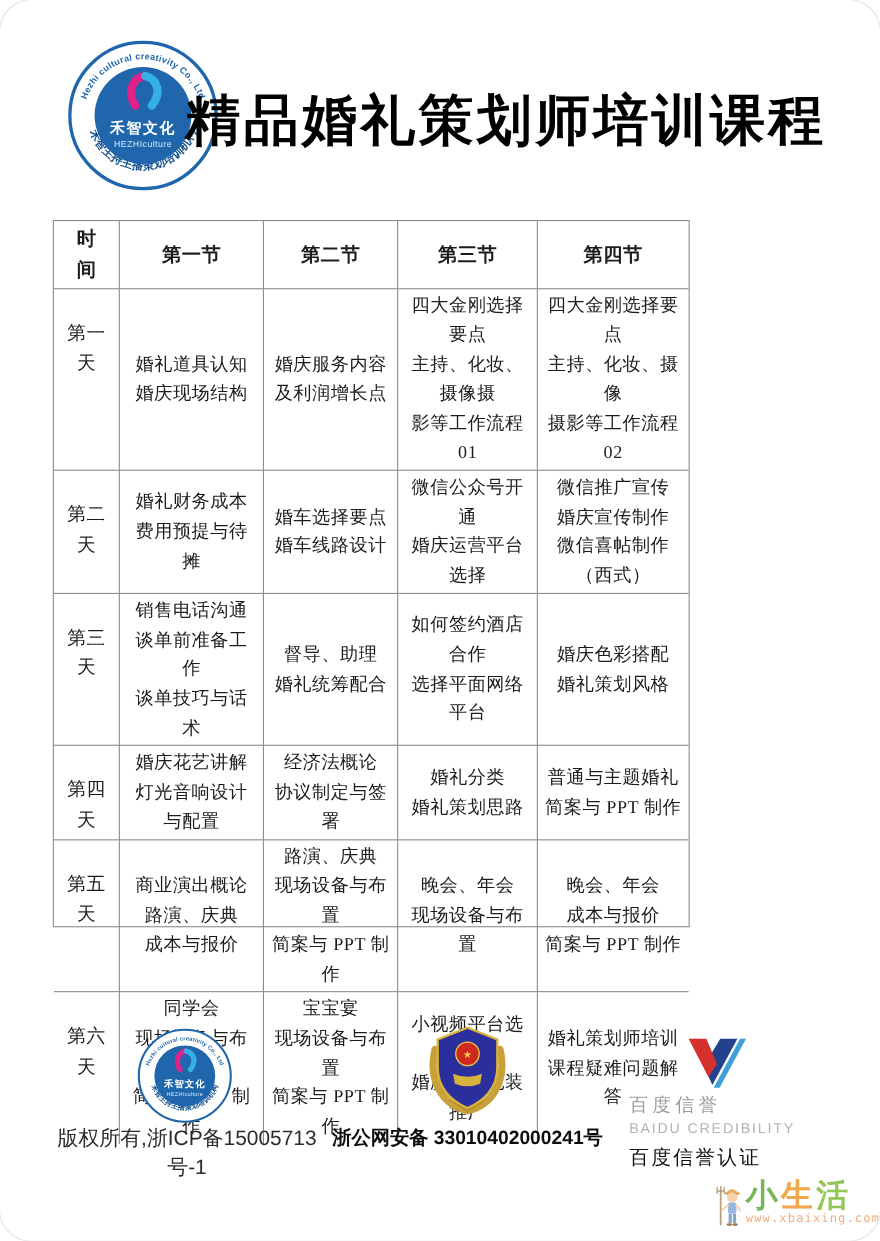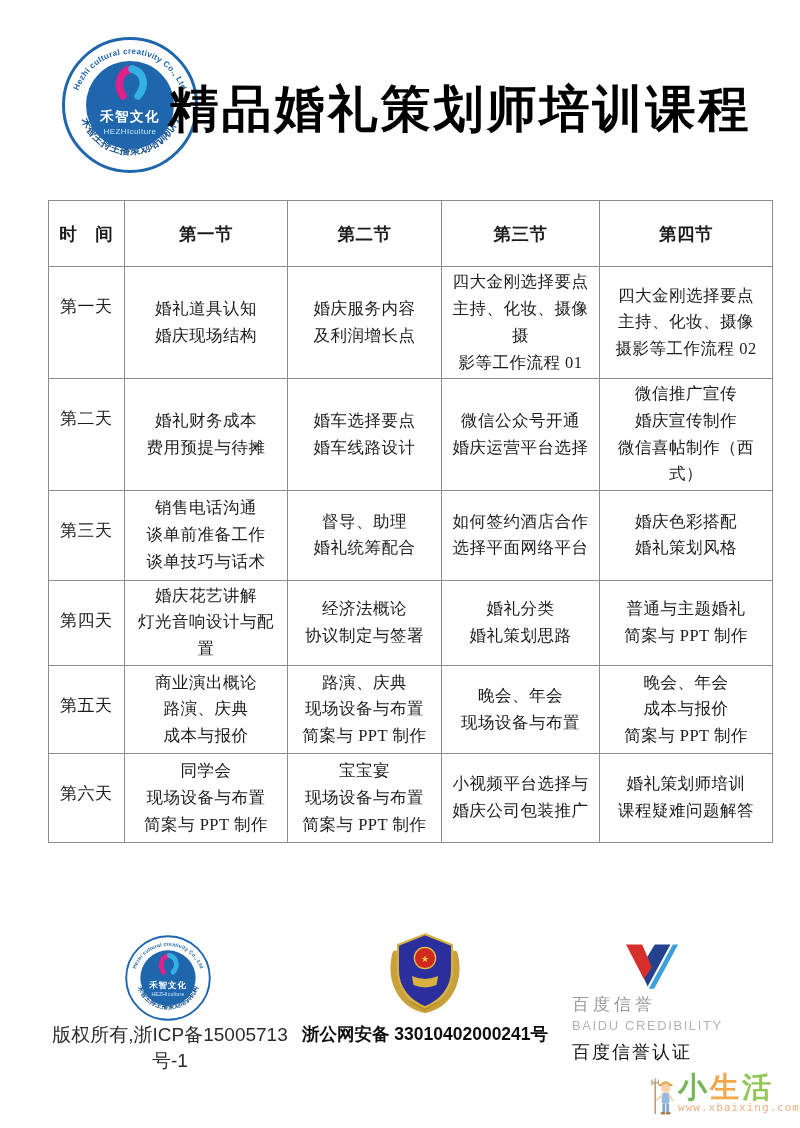--- a/index.html
+++ b/index.html
@@ -1,30 +1,30 @@
 <!DOCTYPE html>
 <html><head>
 <meta charset="utf-8">
 <style>
   html,body{margin:0;padding:0;background:#fff;}
   .page{
     position:relative;width:800px;height:1128px;background:#ffffff;
     outline:1px solid #e3e3e3;overflow:hidden;
-    font-family:"Liberation Serif","DejaVu Serif",serif;color:#1a1a1a;
+    font-family:"Liberation Serif","DejaVu Serif",serif;color:#1a1a1a;border-radius:29px;
   }
   
   .hezhi-logo-big{position:absolute;left:60px;top:35px;width:140px;height:140px;}
   .page-title{
     position:absolute;left:160px;top:76px;width:600px;height:62px;
     font-size:50px;font-weight:900;letter-spacing:3px;text-align:center;
     color:#000;font-family:"Liberation Serif","DejaVu Serif",serif;
   }
   
   .schedule{
-    position:absolute;left:48px;top:200px;width:725px;height:643px;
+    position:absolute;left:48px;top:200px;width:579px;height:643px;
     display:grid;box-sizing:border-box;
     grid-template-columns:74fr 160fr 150fr 155fr 168fr;
     grid-template-rows:72fr 98fr 93fr 97fr 92fr 96fr 95fr;
     border:1px solid #8c8c8c;
   }
   .cell{
     display:flex;align-items:center;justify-content:center;text-align:center;
     white-space:pre-line;font-size:16.5px;line-height:1.62;letter-spacing:0.5px;
     border-right:1px solid #8c8c8c;border-bottom:1px solid #8c8c8c;
     padding:2px 6px;box-sizing:border-box;color:#1c1c1c;

